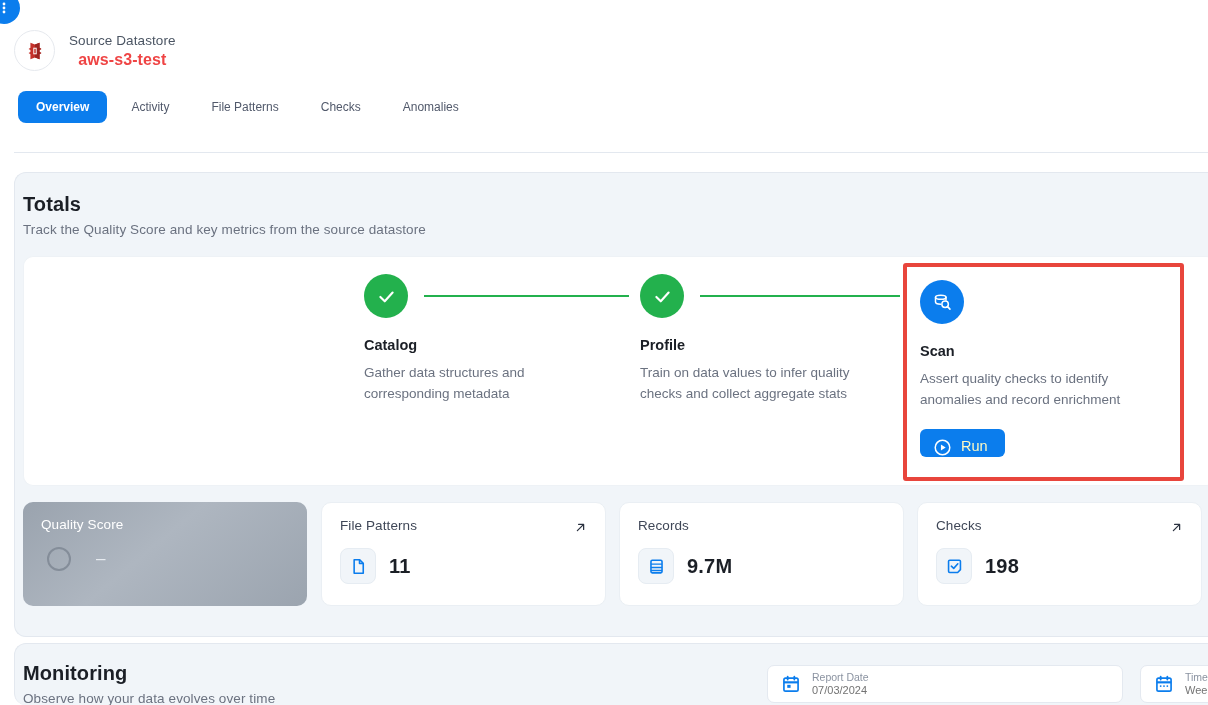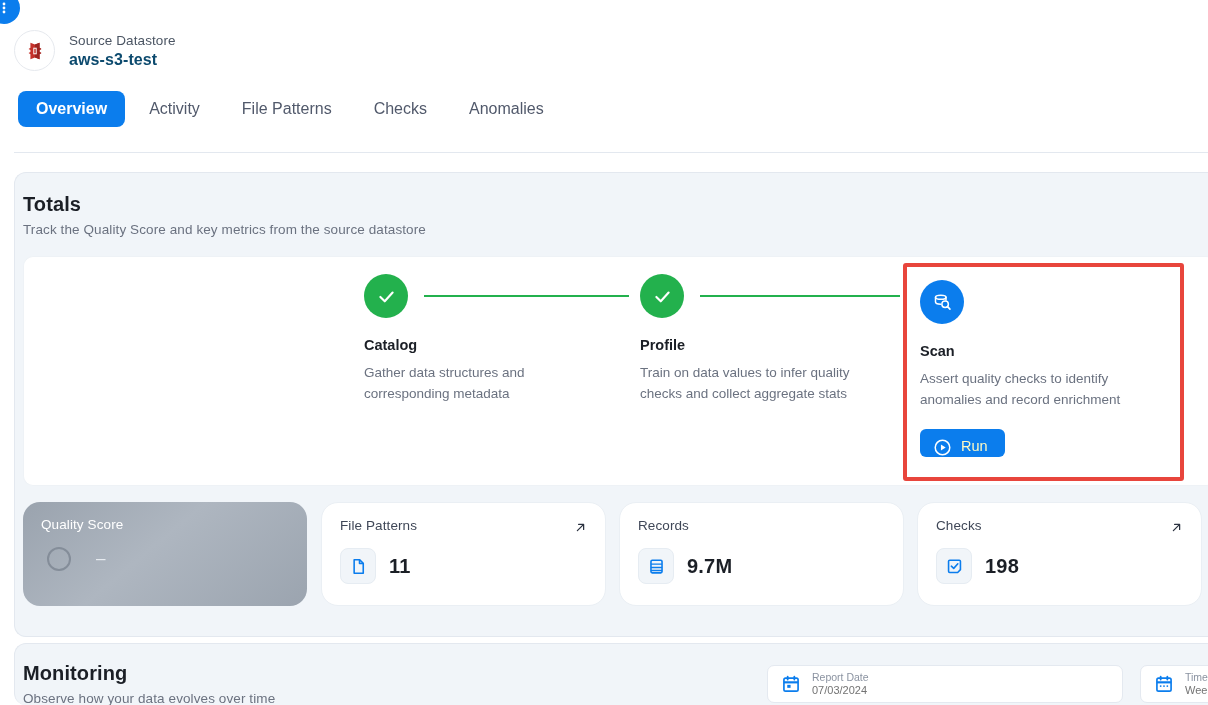--- a/index.html
+++ b/index.html
@@ -25,26 +25,26 @@
   .header { padding: 30px 0 0 14px; background: #ffffff; }
   .ds-row { display: flex; align-items: center; gap: 14px; }
   .ds-avatar {
     width: 41px; height: 41px; border-radius: 50%;
     border: 1px solid #e6e9ee; background: #fff;
     display: flex; align-items: center; justify-content: center;
     flex: 0 0 auto;
   }
   .ds-meta { display: flex; flex-direction: column; gap: 3px; }
   .ds-kind { font-size: 13.5px; color: #4b5563; letter-spacing: .1px; }
-  .ds-name { font-size: 16px; font-weight: 700; color: #0c4a6e; letter-spacing: .1px; }
+  .ds-name { font-size: 16px; font-weight: 700; color: #ef4444; letter-spacing: .1px; text-align: center; }
 
   
   .tabs { display: flex; align-items: center; gap: 6px; margin: 20px 0 0 4px; }
   .tab {
-    font-size: 16px; color: #51596b; padding: 9px 18px;
+    font-size: 12px; color: #51596b; padding: 9px 18px;
     border-radius: 8px; cursor: pointer; white-space: nowrap;
   }
   .tab.active { background: #0b7ded; color: #ffffff; font-weight: 600; }
 
   .tabs-underline {
     position: absolute; left: 14px; right: 0; top: 152px;
     height: 1px; background: #e3e8ef;
   }
 
   
@@ -90,21 +90,21 @@
 
   .scan-highlight {
     position: absolute; left: 879px; top: 6px; width: 281px; height: 218px;
     border: 4px solid #e8453c; border-radius: 3px; background: #ffffff;
   }
 
   
   .metrics { position: absolute; left: 8px; right: 0; top: 329px; height: 104px; }
   .metric {
     position: absolute; top: 0; width: 285px; height: 104px;
-    background: #ffffff; border: 1px solid #eaeff4; border-radius: 17px;
+    background: #ffffff; border: 1px solid #eaeff4; border-radius: 10px;
     padding: 15px 18px;
   }
   .metric.quality {
     background: linear-gradient(140deg, #9aa3ae 0%, #aeb6c0 45%, #9ba4af 100%);
     border: none; width: 284px;
   }
   .metric-label { font-size: 13.5px; color: #3f4757; letter-spacing: .1px; }
   .metric.quality .metric-label { color: #ffffff; }
   .metric-body { display: flex; align-items: center; gap: 13px; margin-top: 15px; }
   .metric-icon {

